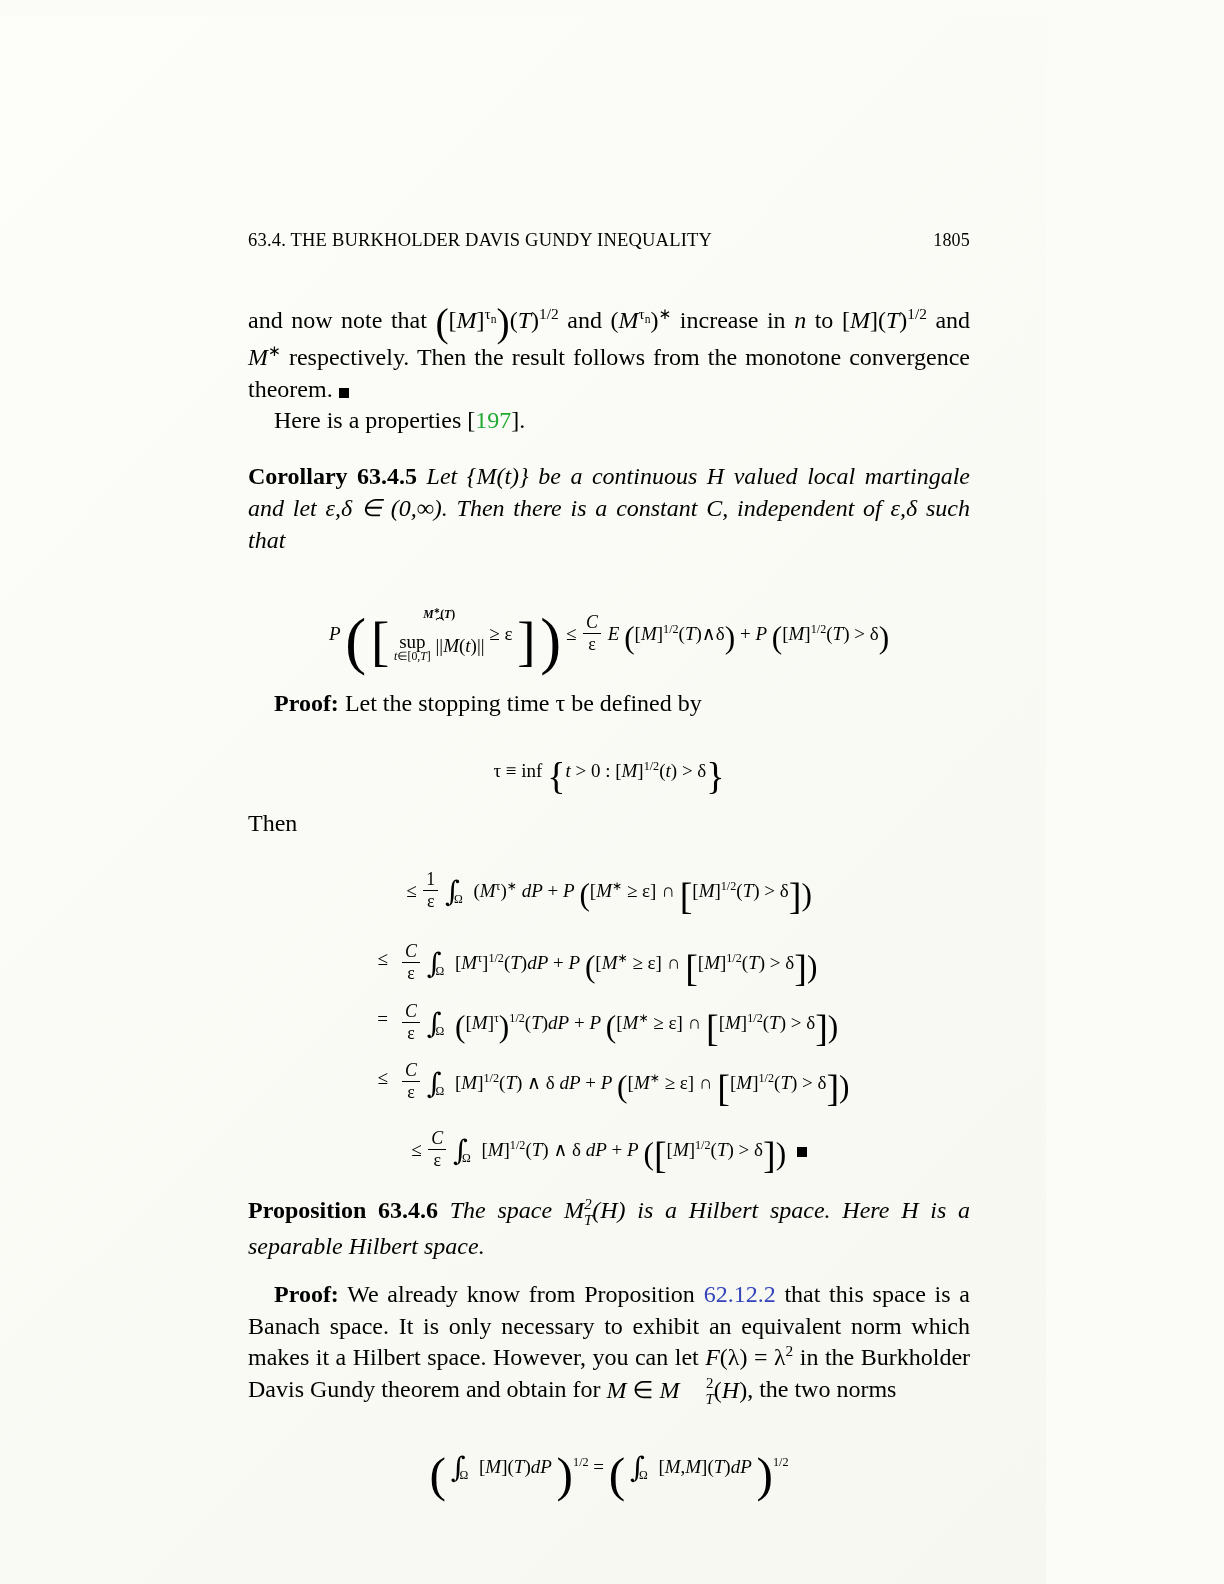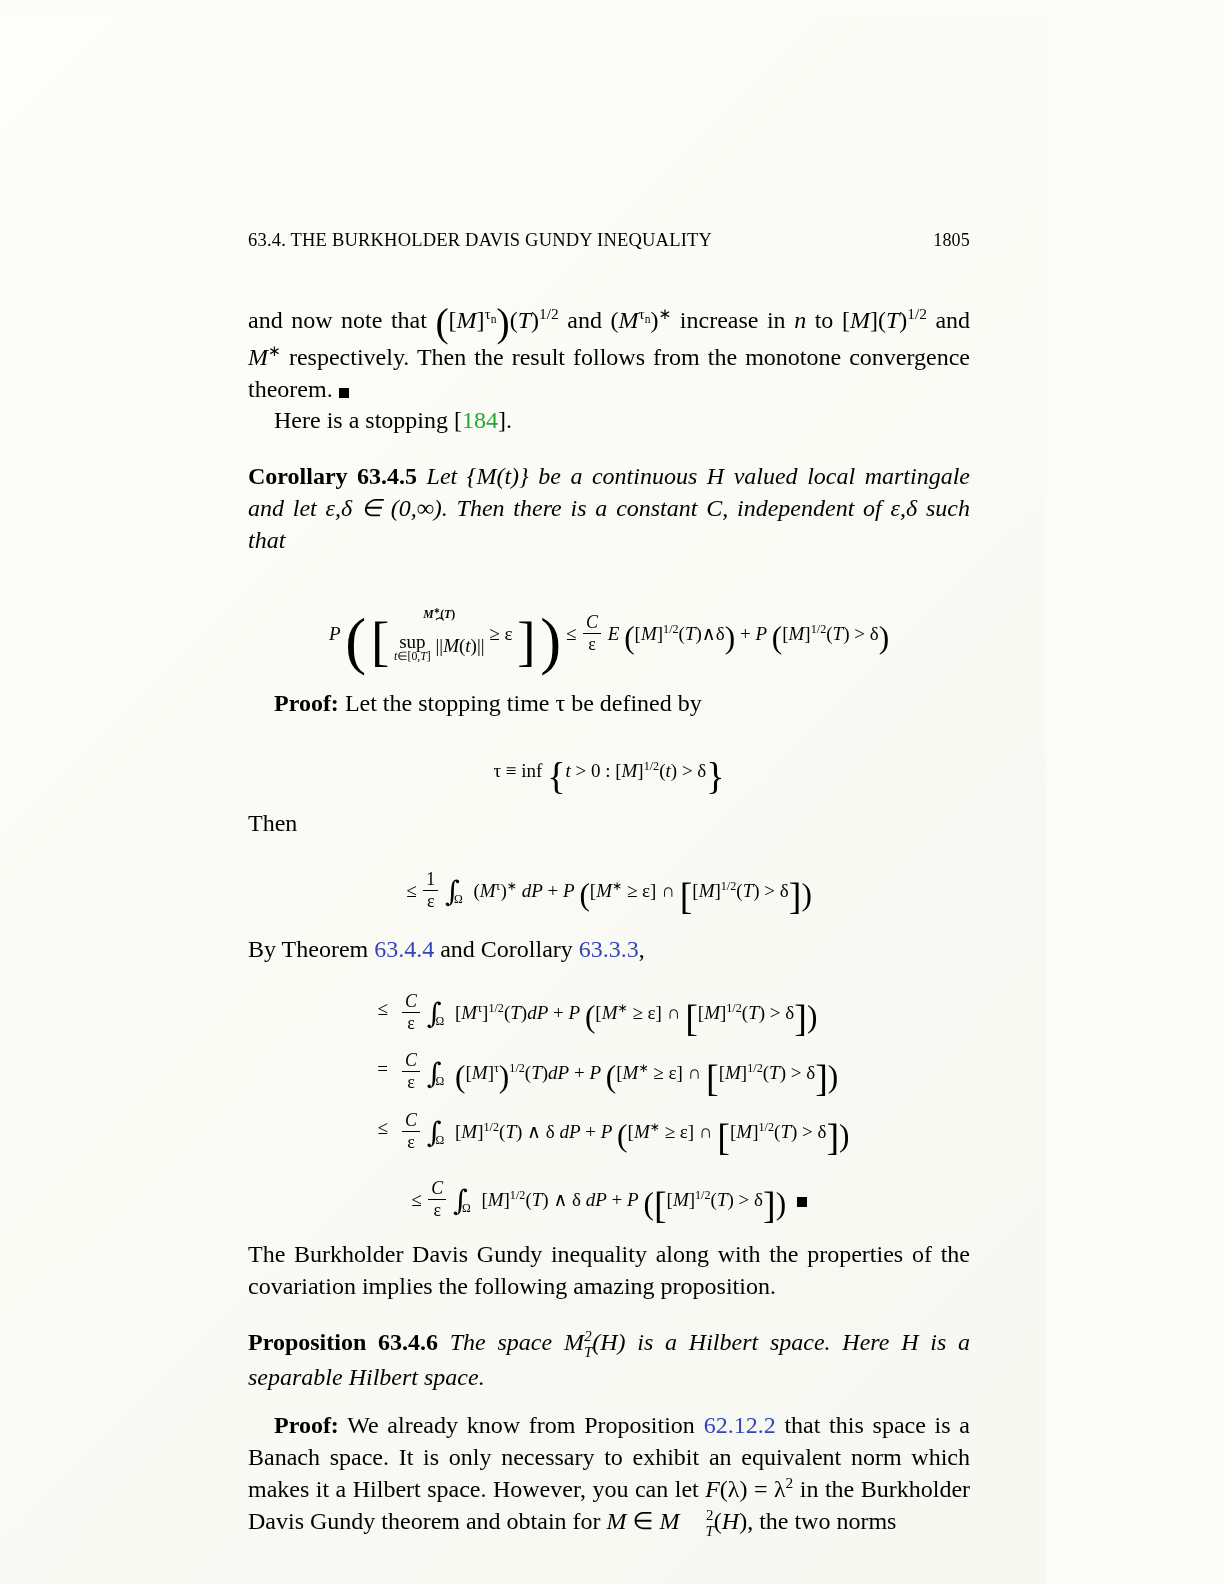--- a/index.html
+++ b/index.html
@@ -147,21 +147,21 @@
       <span>increase in</span>
       <span class="mi">n</span>
       <span>to</span>
       <span>[<span class="mi">M</span>](<span class="mi">T</span>)<sup>1/2</sup></span>
       <span>and</span>
       <span><span class="mi">M</span><sup>∗</sup></span>
       <span>respectively. Then the result follows from the monotone convergence theorem.</span><span class="qed"></span>
     </p>
 
     <p class="indent">
-      <span>Here is a stopping [</span><span class="refg">184</span><span>].</span>
+      <span>Here is a properties [</span><span class="refg">197</span><span>].</span>
     </p>
 
     <p class="gap" style="margin-top:24px">
       <span class="bold">Corollary 63.4.5</span>
       <i><span>Let</span>
       <span>{<span class="mi">M</span>(<span class="mi">t</span>)}</span>
       <span>be a continuous H valued local martingale and let</span> ε,δ ∈ (0,∞)<span>. Then there is a constant C, independent of</span> ε,δ
       <span>such that</span></i>
     </p>
 
@@ -204,26 +204,20 @@
 
 
 
     <div class="eq" style="margin-top:22px;margin-bottom:22px">
       ≤ <span class="frac"><span class="num">1</span><span class="den">ε</span></span>
       <span class="intg">∫</span><span class="intsub">Ω</span>
       (<span class="mi">M</span><sup>τ</sup>)<sup>∗</sup> <span class="mi">dP</span> + <span class="mi">P</span>
       <span class="bigparen">(</span>[<span class="mi">M</span><sup>∗</sup> ≥ ε] ∩ <span class="bigbrk">[</span>[<span class="mi">M</span>]<sup>1/2</sup>(<span class="mi">T</span>) &gt; δ<span class="bigbrk">]</span><span class="bigparen">)</span>
     </div>
 
-    <p style="margin-top:16px">
-      <span>By Theorem</span>
-      <span class="ref">63.4.4</span>
-      <span>and Corollary</span>
-      <span class="ref">63.3.3</span><span>,</span>
-    </p>
 
     <div class="alignrows">
       <div class="alignrow">
         <div class="rel">≤</div>
         <div class="expr">
           <span class="frac"><span class="num"><span class="mi">C</span></span><span class="den">ε</span></span>
           <span class="intg">∫</span><span class="intsub">Ω</span>
           [<span class="mi">M</span><sup>τ</sup>]<sup>1/2</sup>(<span class="mi">T</span>)<span class="mi">dP</span> + <span class="mi">P</span>
           <span class="bigparen">(</span>[<span class="mi">M</span><sup>∗</sup> ≥ ε] ∩ <span class="bigbrk">[</span>[<span class="mi">M</span>]<sup>1/2</sup>(<span class="mi">T</span>) &gt; δ<span class="bigbrk">]</span><span class="bigparen">)</span>
         </div>
@@ -249,21 +243,20 @@
     </div>
 
     <div class="eq" style="margin-top:18px;margin-bottom:18px">
       ≤ <span class="frac"><span class="num"><span class="mi">C</span></span><span class="den">ε</span></span>
       <span class="intg">∫</span><span class="intsub">Ω</span>
       [<span class="mi">M</span>]<sup>1/2</sup>(<span class="mi">T</span>) ∧ δ <span class="mi">dP</span> + <span class="mi">P</span>
       <span class="bigparen">(</span><span class="bigbrk">[</span>[<span class="mi">M</span>]<sup>1/2</sup>(<span class="mi">T</span>) &gt; δ<span class="bigbrk">]</span><span class="bigparen">)</span>
       <span class="qed"></span>
     </div>
 
-    <p style="margin-top:18px">The Burkholder Davis Gundy inequality along with the properties of the covariation implies the following amazing proposition.</p>
 
     <p style="margin-top:24px">
       <span class="bold">Proposition 63.4.6</span>
       <i><span>The space</span>
       <span><span class="mi">M</span><span class="supwrap"><span class="top">2</span><span class="bot"><span class="mi">T</span></span></span>(<span class="mi">H</span>)</span>
       <span>is a Hilbert space.  Here H is a separable Hilbert space.</span></i>
     </p>
 
     <p class="indent" style="margin-top:16px">
       <span class="bold">Proof:</span>

